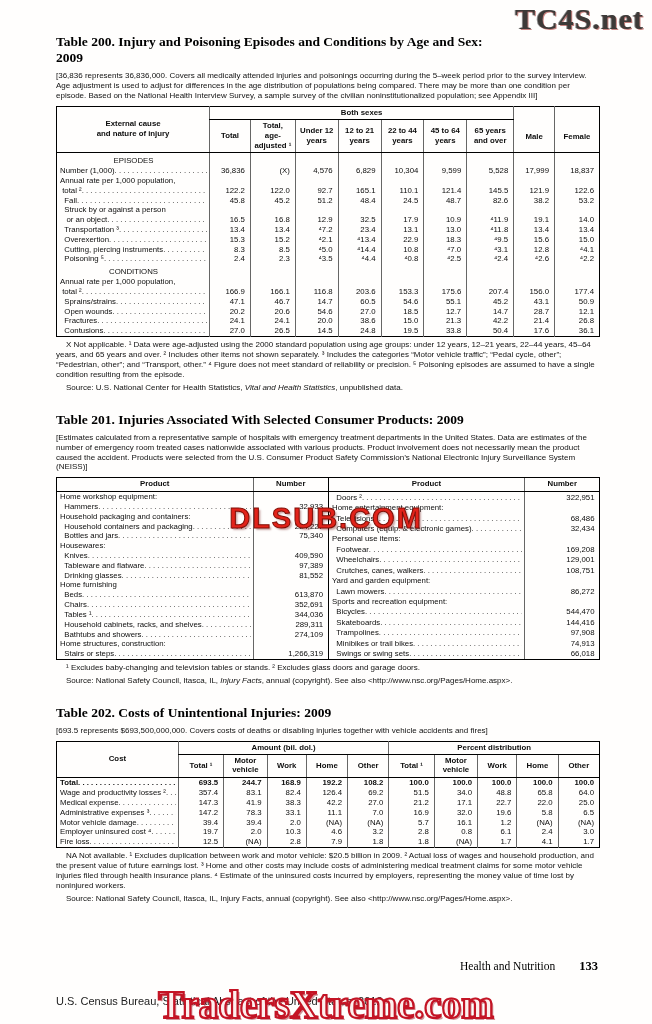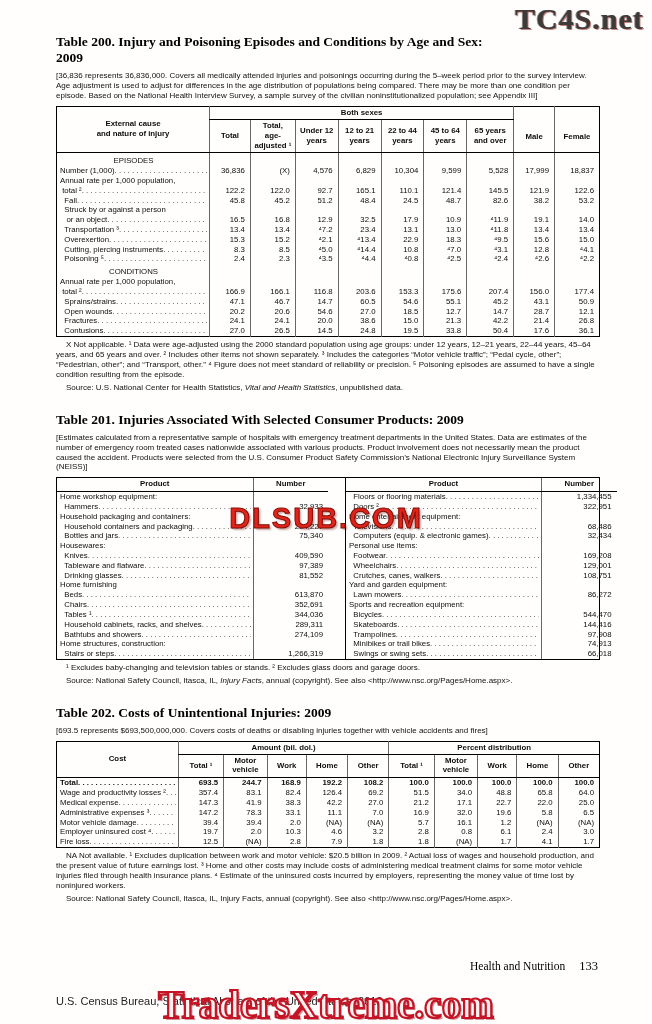--- a/index.html
+++ b/index.html
@@ -24,33 +24,33 @@
   td.num{text-align:right;padding-right:5px;white-space:nowrap;border-left:1px solid #666;}
   td.stub{text-align:center;padding-left:3px;border-left:none;}
   .lbl{display:flex;align-items:baseline;}
   .txt{white-space:pre;}
   .dots{flex:1 1 auto;overflow:hidden;white-space:nowrap;}
   .dots::after{content:" . . . . . . . . . . . . . . . . . . . . . . . . . . . . . . . . . . . . . . . . . . . . . . . . . . . . . . . . . . . . . . . . . . . .";}
   .section td{padding-top:3px;}
   .section .lbl{justify-content:center;}
   .boldrow td{font-weight:bold;}
 
-  .t201wrap{border:1px solid #000;display:flex;align-items:stretch;gap:17px;}
+  .t201wrap{border:1px solid #000;display:flex;align-items:stretch;}
   .t201wrap table{width:50%;}
   .t201wrap table.rightpanel{border-left:1px solid #000;}
   .t201wrap thead th{border-left:none;}
   .t201wrap th.numh{border-left:1px solid #666;margin-left:16px;}
 
   .wm{position:absolute;z-index:9;pointer-events:none;white-space:nowrap;}
   .wm-top{top:2px;right:8px;font-family:"Liberation Serif",serif;font-weight:bold;font-size:30px;letter-spacing:1px;color:#3d3a38;text-shadow:1px 1px 0 rgba(155,30,25,0.55),-1px 0 0 rgba(60,60,60,0.6);}
   .wm-mid{top:502px;left:50%;transform:translateX(-50%);font-family:"Liberation Sans",sans-serif;font-weight:bold;font-size:29px;letter-spacing:2px;color:#e2231a;-webkit-text-stroke:1px #7e0d05;text-shadow:2px 2px 2px rgba(100,0,0,0.35);}
   .wm-bottom{bottom:-3px;left:50%;transform:translateX(-50%);font-family:"Liberation Serif",serif;font-weight:bold;font-size:39px;color:#fdf0ee;-webkit-text-stroke:2.2px #c41425;text-shadow:2px 2px 0 rgba(150,20,30,0.45),-1px -1px 0 rgba(150,20,30,0.35);}
 
   .footer-right{position:absolute;right:54px;bottom:50px;font-family:"Liberation Serif",serif;font-size:11.5px;color:#000;}
-  .fr-num{font-size:12.5px;margin-left:14px;}
+  .fr-num{font-size:12.5px;margin-left:24px;font-weight:bold;}
   .footer-left{position:absolute;left:56px;bottom:17px;font-size:11px;color:#222;}
 </style>
 </head>
 <body>
 
 <div class="sheet">
 
   <div class="wm wm-top">TC4S.net</div>
   <div class="wm wm-mid">DLSUB.COM</div>
   <div class="wm wm-bottom">TradersXtreme.com</div>
@@ -542,29 +542,20 @@
         <thead>
           <tr>
             <th>Product</th>
             <th class="numh">Number</th>
           </tr>
         </thead>
         <tbody>
             <tr>
               <td class="stub">
                 <div class="lbl">
-                  <span class="txt">  Floors or flooring materials</span>
-                  <span class="dots"></span>
-                </div>
-              </td>
-              <td class="num">1,334,455</td>
-            </tr>
-            <tr>
-              <td class="stub">
-                <div class="lbl">
                   <span class="txt">  Doors ²</span>
                   <span class="dots"></span>
                 </div>
               </td>
               <td class="num">322,951</td>
             </tr>
             <tr>
               <td class="stub">
                 <div class="lbl">
                   <span class="txt">Home entertainment equipment:</span>

